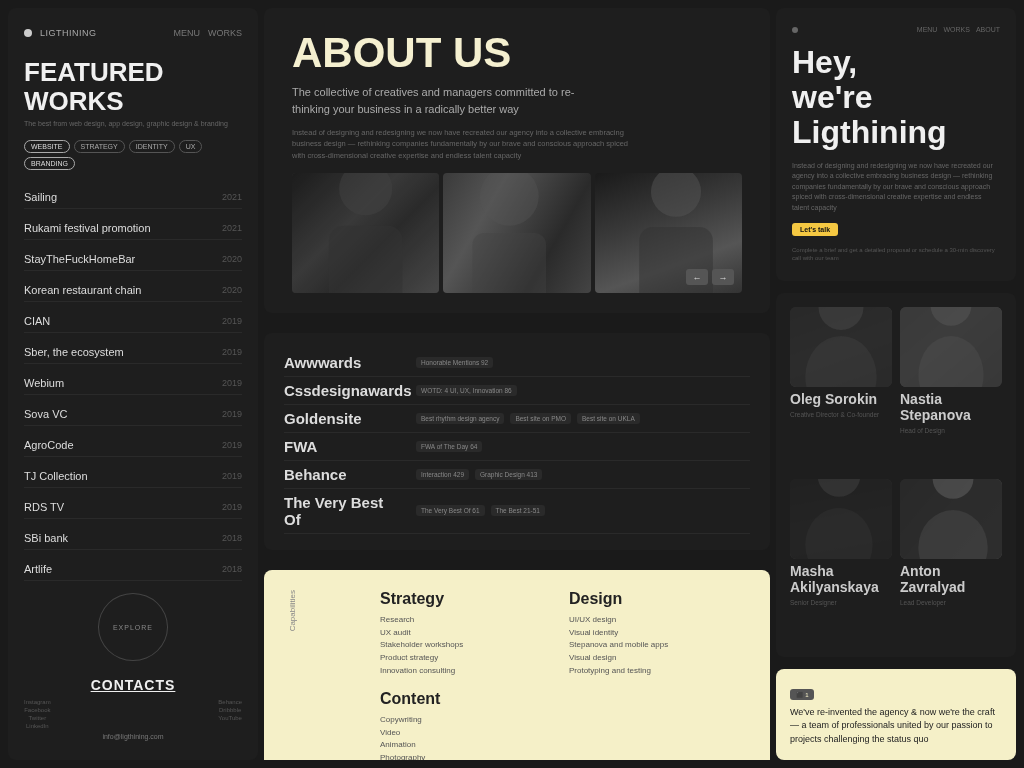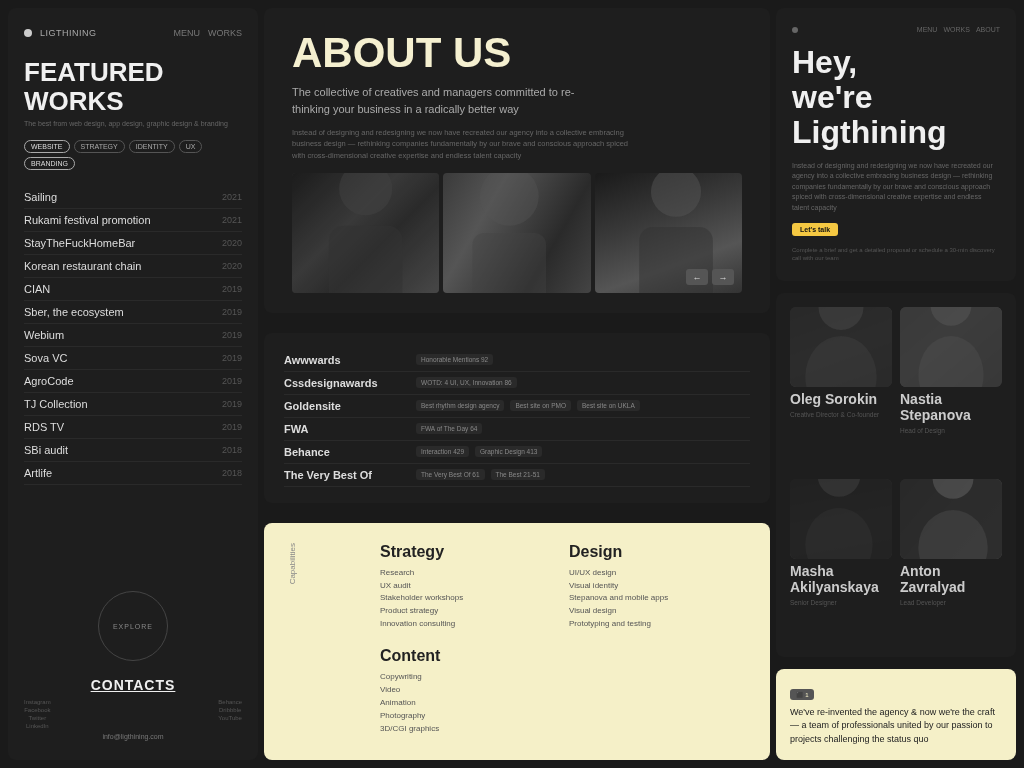--- a/index.html
+++ b/index.html
@@ -79,21 +79,21 @@
       cursor: pointer;
     }
     .tag.active {
       border-color: #aaa;
       color: #ddd;
     }
     .works-list {
       flex: 1;
       display: flex;
       flex-direction: column;
-      gap: 0;
+      gap: 8px;
     }
     .work-item {
       display: flex;
       justify-content: space-between;
       align-items: center;
       padding: 5px 0;
       border-bottom: 1px solid #2a2a2a;
       cursor: pointer;
     }
     .work-item .work-name {
@@ -242,21 +242,21 @@
     }
     .award-row {
       display: flex;
       align-items: center;
       padding: 5px 0;
       border-bottom: 1px solid #2a2a2a;
       gap: 12px;
     }
     .award-name {
       color: #ddd;
-      font-size: 11px;
+      font-size: 15px;
       font-weight: 600;
       width: 120px;
       min-width: 120px;
     }
     .award-details {
       color: #666;
       font-size: 7px;
       display: flex;
       gap: 6px;
       flex-wrap: wrap;
@@ -500,21 +500,21 @@
     </div>
     <div class="work-item">
       <span class="work-name">TJ Collection</span>
       <span class="work-year">2019</span>
     </div>
     <div class="work-item">
       <span class="work-name">RDS TV</span>
       <span class="work-year">2019</span>
     </div>
     <div class="work-item">
-      <span class="work-name">SBi audit</span>
+      <span class="work-name">SBi bank</span>
       <span class="work-year">2018</span>
     </div>
     <div class="work-item">
       <span class="work-name">Artlife</span>
       <span class="work-year">2018</span>
     </div>
   </div>
 
   <div class="circle-explore">
     <span>EXPLORE</span>

